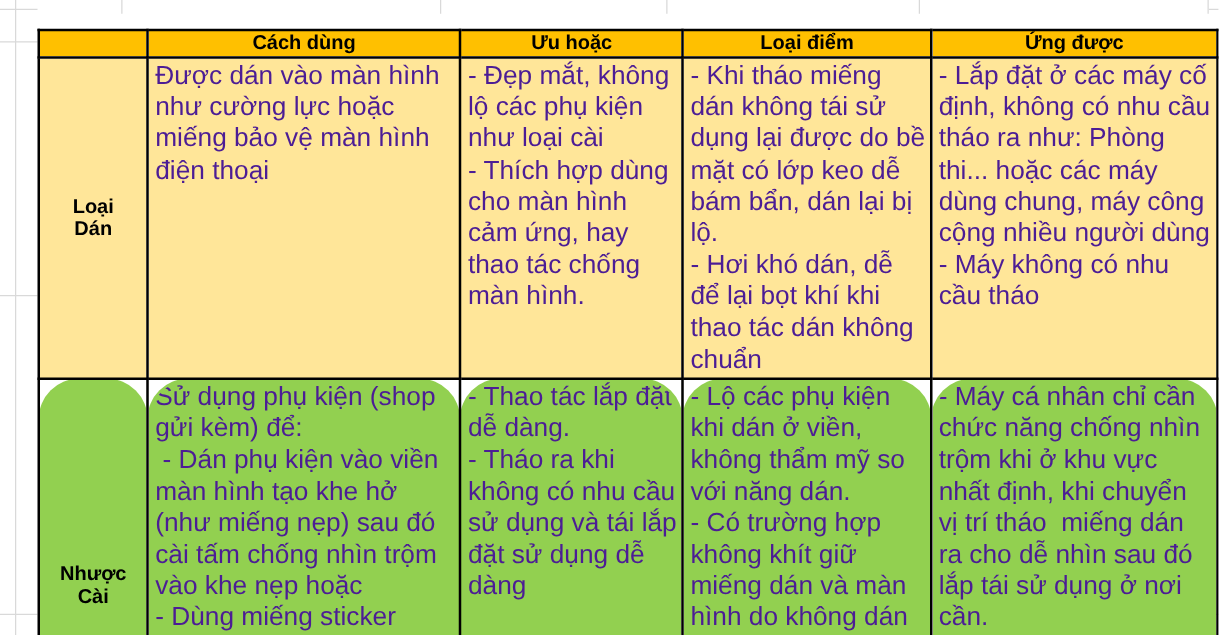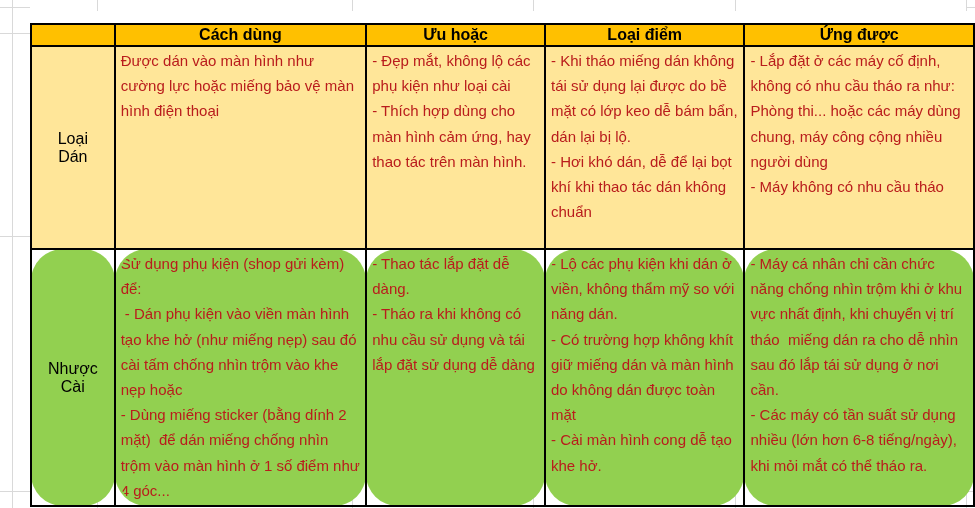--- a/index.html
+++ b/index.html
@@ -37,32 +37,32 @@
     text-align: center;
     vertical-align: middle;
     padding: 0 2px;
   }
   tr.r1 { height: 203px; }
   tr.r2 { height: 255px; }
   tr.r1 th, tr.r1 td { background: #ffe699; }
   tr.r2 th, tr.r2 td { background: #92d050; border-radius: 32px; }
   th.rowlabel {
     font-size: 16px;
-    font-weight: normal;
+    font-weight: bold;
     color: #000000;
     text-align: center;
     vertical-align: middle;
     padding: 0 16px;
   }
   td.body {
     vertical-align: top;
     text-align: left;
-    font-size: 15px;
+    font-size: 21px;
     line-height: 25.2px;
-    color: #b91c1c;
+    color: #4c1d95;
     padding: 1px 3px 2px 5px;
     white-space: pre-wrap;
   }
 </style>
 </head>
 <body>
 
 <div id="sheet">
 
   <div class="gridline gl-v" style="left:12px; top:0; height:508px;"></div>
@@ -96,21 +96,21 @@
       <th></th>
       <th>Cách dùng</th>
       <th>Ưu hoặc</th>
       <th>Loại điểm</th>
       <th>Ứng được</th>
     </tr>
     <tr class="r1">
       <th class="rowlabel">Loại Dán</th>
       <td class="body">Được dán vào màn hình như cường lực hoặc miếng bảo vệ màn hình điện thoại</td>
       <td class="body">- Đẹp mắt, không lộ các phụ kiện như loại cài
-- Thích hợp dùng cho màn hình cảm ứng, hay thao tác trên màn hình.</td>
+- Thích hợp dùng cho màn hình cảm ứng, hay thao tác chống màn hình.</td>
       <td class="body">- Khi tháo miếng dán không tái sử dụng lại được do bề mặt có lớp keo dễ bám bẩn, dán lại bị lộ.
 - Hơi khó dán, dễ để lại bọt khí khi thao tác dán không chuẩn</td>
       <td class="body">- Lắp đặt ở các máy cố định, không có nhu cầu tháo ra như: Phòng thi... hoặc các máy dùng chung, máy công cộng nhiều người dùng
 - Máy không có nhu cầu tháo</td>
     </tr>
     <tr class="r2">
       <th class="rowlabel">Nhược Cài</th>
       <td class="body">Sử dụng phụ kiện (shop gửi kèm) để:
  - Dán phụ kiện vào viền màn hình tạo khe hở (như miếng nẹp) sau đó cài tấm chống nhìn trộm vào khe nẹp hoặc
 - Dùng miếng sticker (bằng dính 2 mặt)  để dán miếng chống nhìn trộm vào màn hình ở 1 số điểm như 4 góc...</td>

